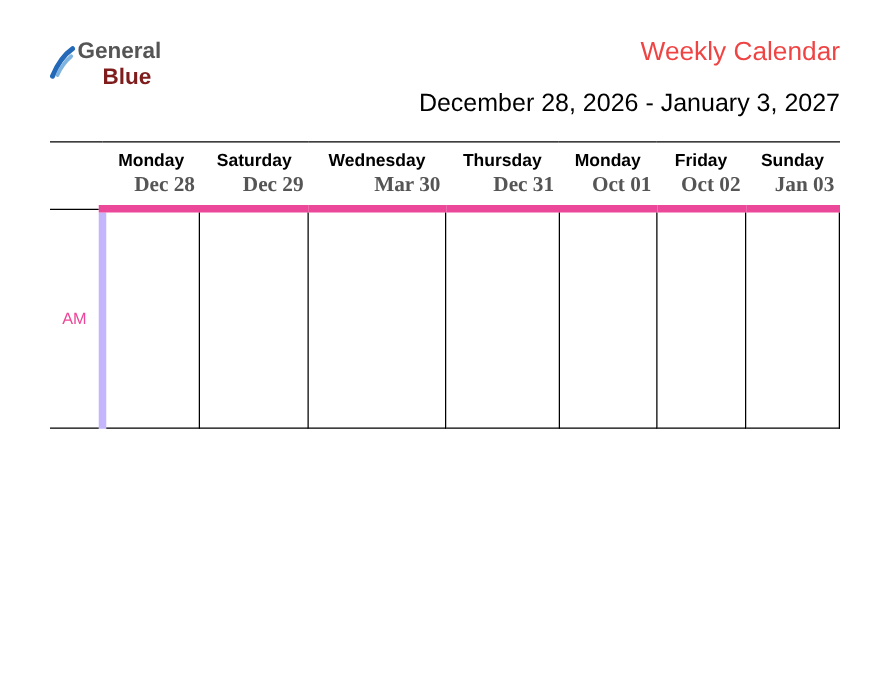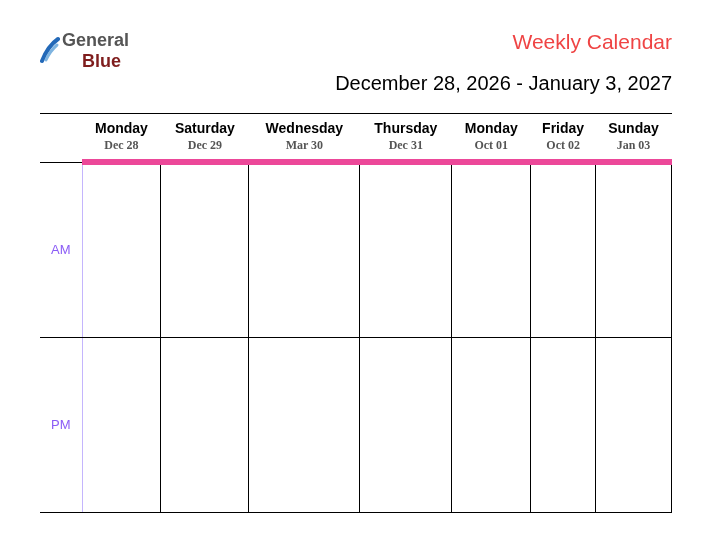--- a/index.html
+++ b/index.html
@@ -60,44 +60,45 @@
       padding: 6px 4px;
       text-align: center;
     }
     .day-name {
       font-family: Arial, Helvetica, sans-serif;
       font-size: 14px;
       color: #000;
     }
     .day-date {
       font-family: Georgia, serif;
-      font-size: 12px;
+      font-size: 17px;
       color: #555;
       margin-top: 2px;
+      text-align: right;
     }
     .row-label-col {
       width: 42px;
     }
     .day-col {
       width: calc((100% - 42px) / 7);
     }
     .body-row td {
       border: 1px solid #000;
       height: 175px;
     }
     .body-row td.row-label {
       border-left: none;
       border-top: 1px solid #000;
       border-bottom: 1px solid #000;
-      border-right: 1px solid #c4b5fd;
+      border-right: 6px solid #c4b5fd;
       text-align: center;
       vertical-align: middle;
       font-family: Arial, Helvetica, sans-serif;
       font-size: 13px;
-      color: #8b5cf6;
+      color: #ec4899;
     }
     .body-row:first-of-type td.row-label {
       border-top: none;
     }
     .body-row:last-of-type td.row-label {
       border-bottom: 1px solid #000;
     }
     .header-sep th.blank {
       border-top: 1px solid #000;
       border-bottom: 1px solid #000;
@@ -171,24 +172,14 @@
   <tr class="body-row">
     <td class="row-label" style="border-top:none">AM</td>
     <td></td>
     <td></td>
     <td></td>
     <td></td>
     <td></td>
     <td></td>
     <td></td>
   </tr>
-  <tr class="body-row">
-    <td class="row-label">PM</td>
-    <td></td>
-    <td></td>
-    <td></td>
-    <td></td>
-    <td></td>
-    <td></td>
-    <td></td>
-  </tr>
 </tbody>
   </table>
 
 </body></html>

